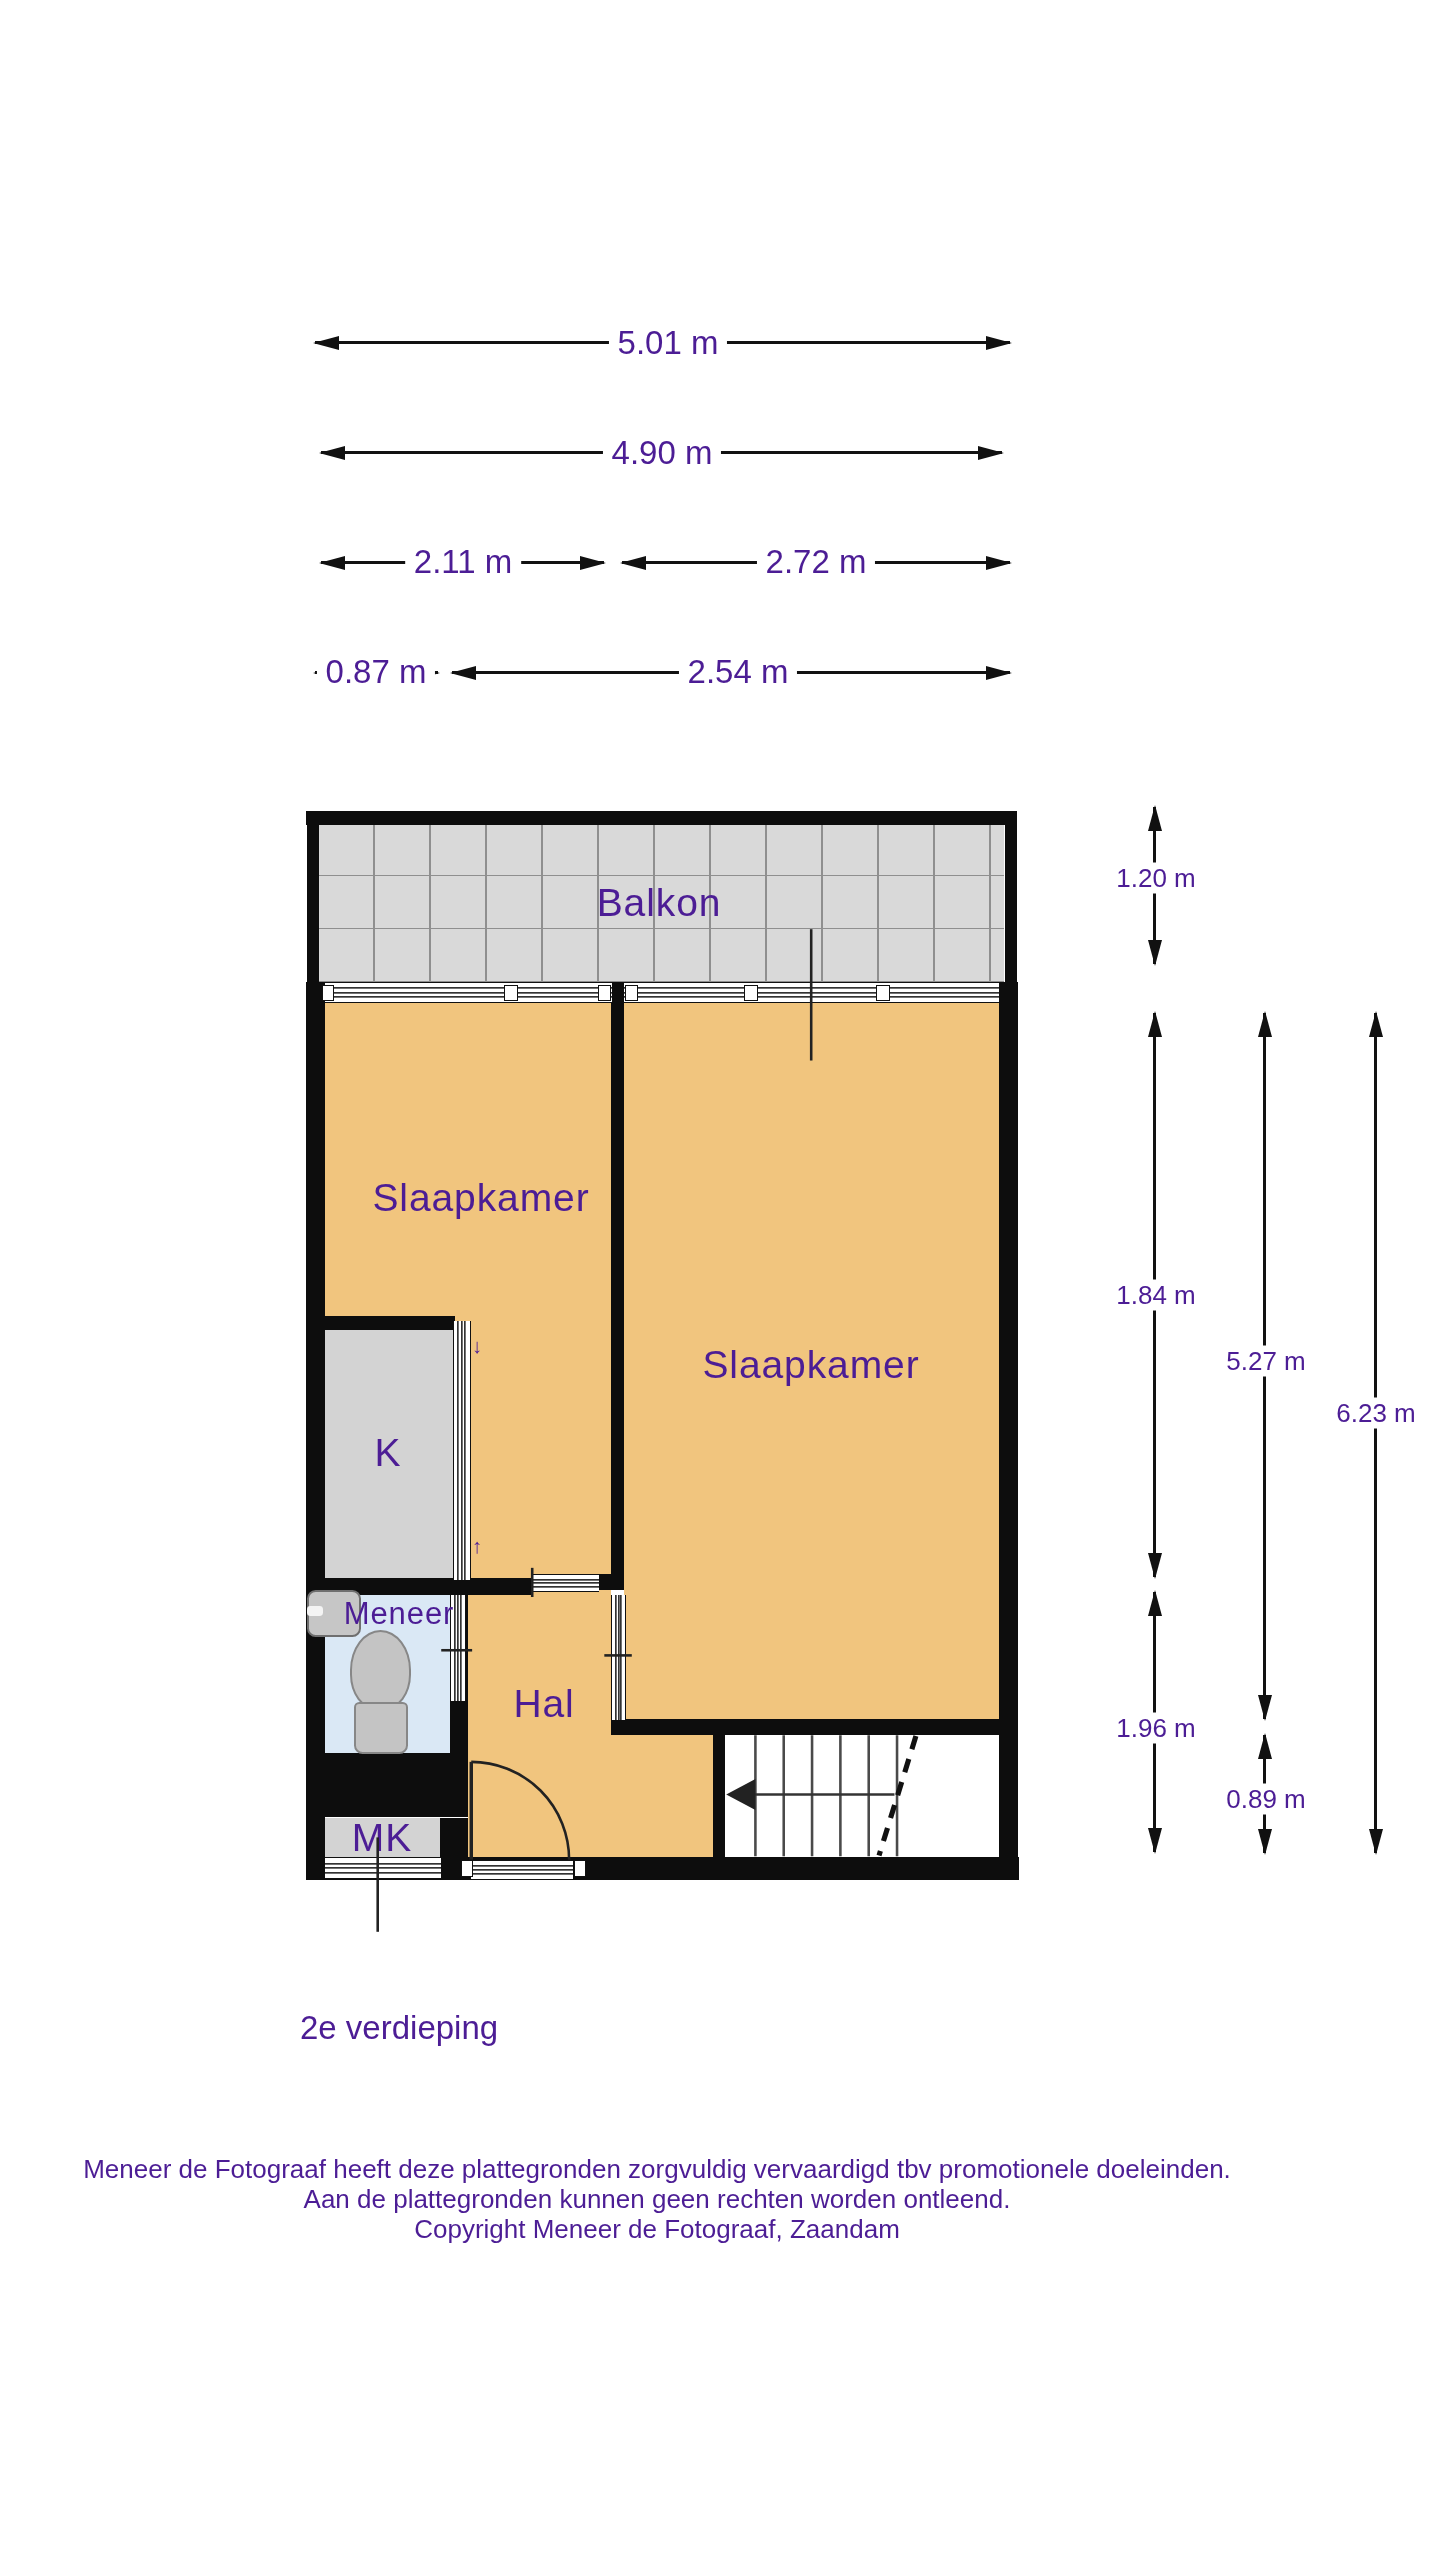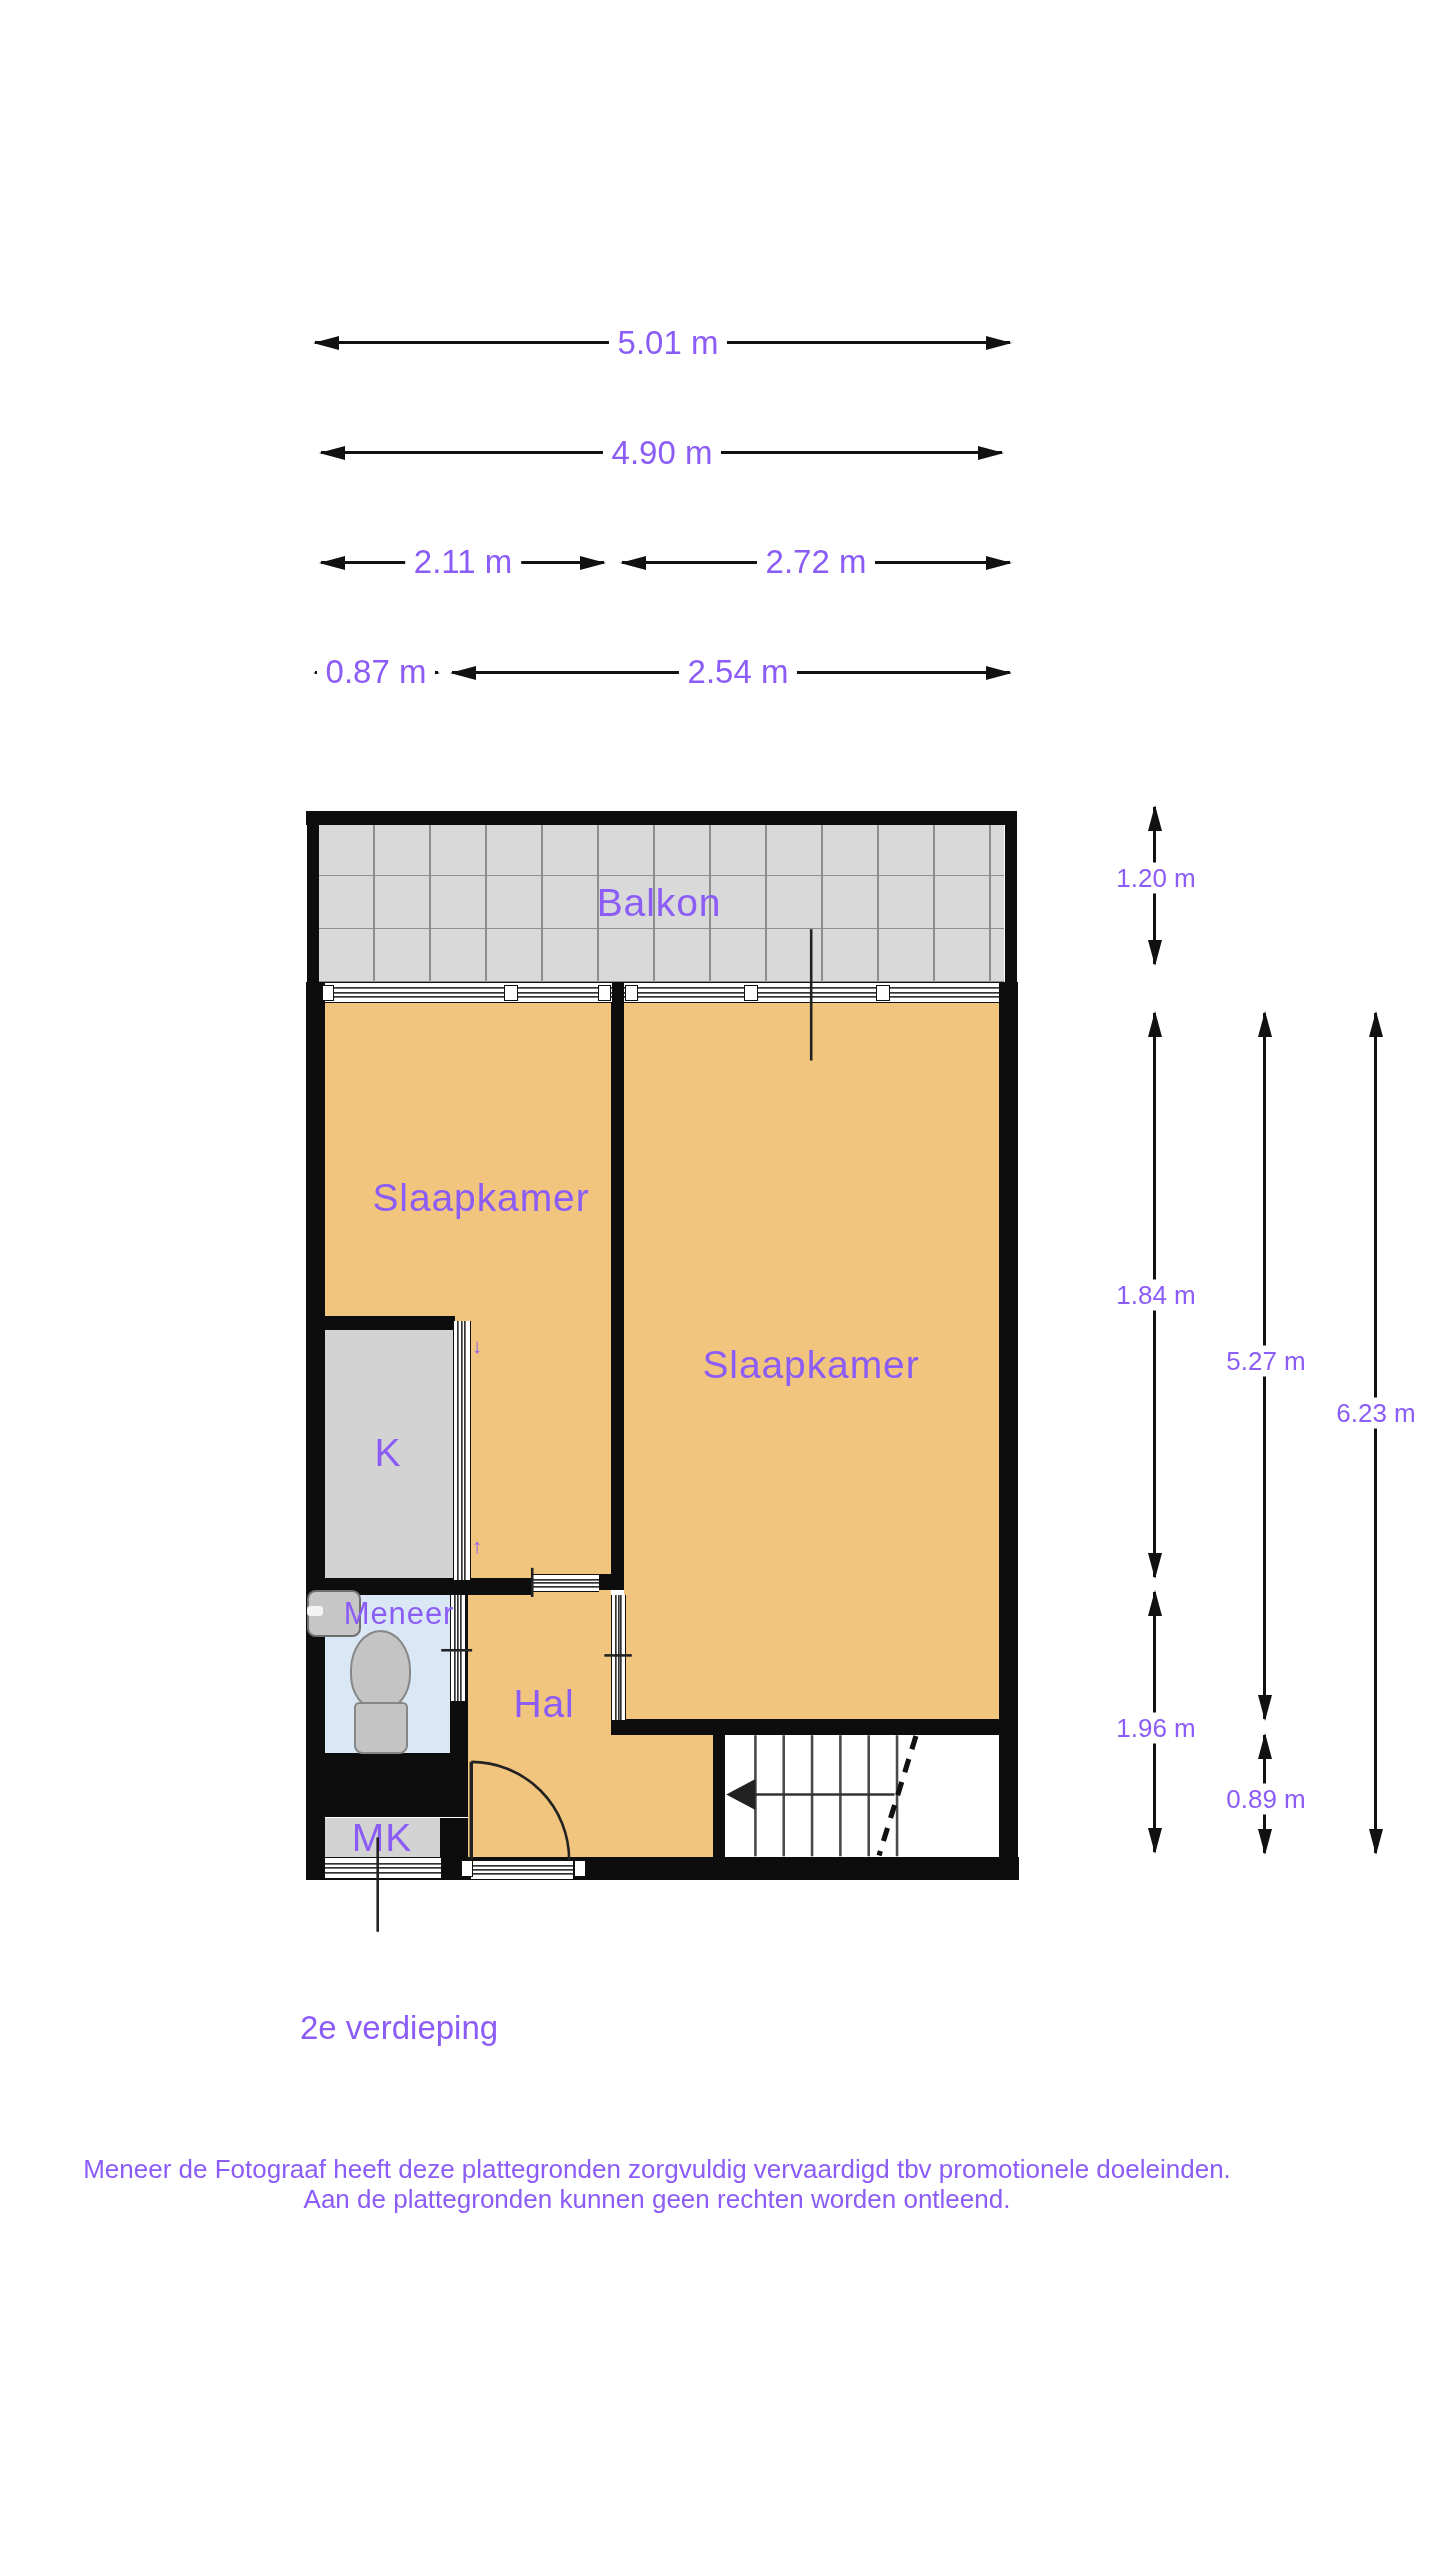--- a/index.html
+++ b/index.html
@@ -1,17 +1,17 @@
 <!DOCTYPE html>
 <html style="font-size:13.7px"><head>
 <meta charset="utf-8">
 <style>
   html,body{margin:0;padding:0;background:#ffffff;}
   #page{position:relative;width:1449px;height:2576px;background:#ffffff;overflow:hidden;
-        font-family:"Liberation Sans",sans-serif;color:#8b5cf6;}
+        font-family:"Liberation Sans",sans-serif;color:#4c1d95;}
   .wall{position:absolute;background:#0d0d0d;z-index:3;}
   .floor{position:absolute;z-index:1;}
   .floor-room{background:#f1c57e;}
   .floor-service{background:#d3d3d3;}
   .floor-toilet{background:#dae8f5;}
   .floor-balcony{
      background-color:#d9d9d9;
      background-image:
        repeating-linear-gradient(to right, transparent 0 54px, #8f8f8f 54px 56px),
        repeating-linear-gradient(to bottom, transparent 0 52px, #8f8f8f 52px 53px);
@@ -222,16 +222,17 @@
     <line x1="620" y1="1826" x2="620" y2="1860" stroke="#222" stroke-width="3"></line>
     <line x1="704" y1="1928" x2="736" y2="1928" stroke="#222" stroke-width="3"></line>
     <line x1="514" y1="1922" x2="550" y2="1922" stroke="#222" stroke-width="3"></line>
   </svg>
 
   <div class="floor-title" style="left:300px;top:2009px;">2e verdieping</div>
 
   <div class="footer" style="top:2154px;">
     <div>Meneer de Fotograaf heeft deze plattegronden zorgvuldig vervaardigd tbv promotionele doeleinden.</div>
     <div>Aan de plattegronden kunnen geen rechten worden ontleend.</div>
+    <div>Copyright Meneer de Fotograaf, Zaandam</div>
   </div>
 
 </div>
 
 
 </body></html>

